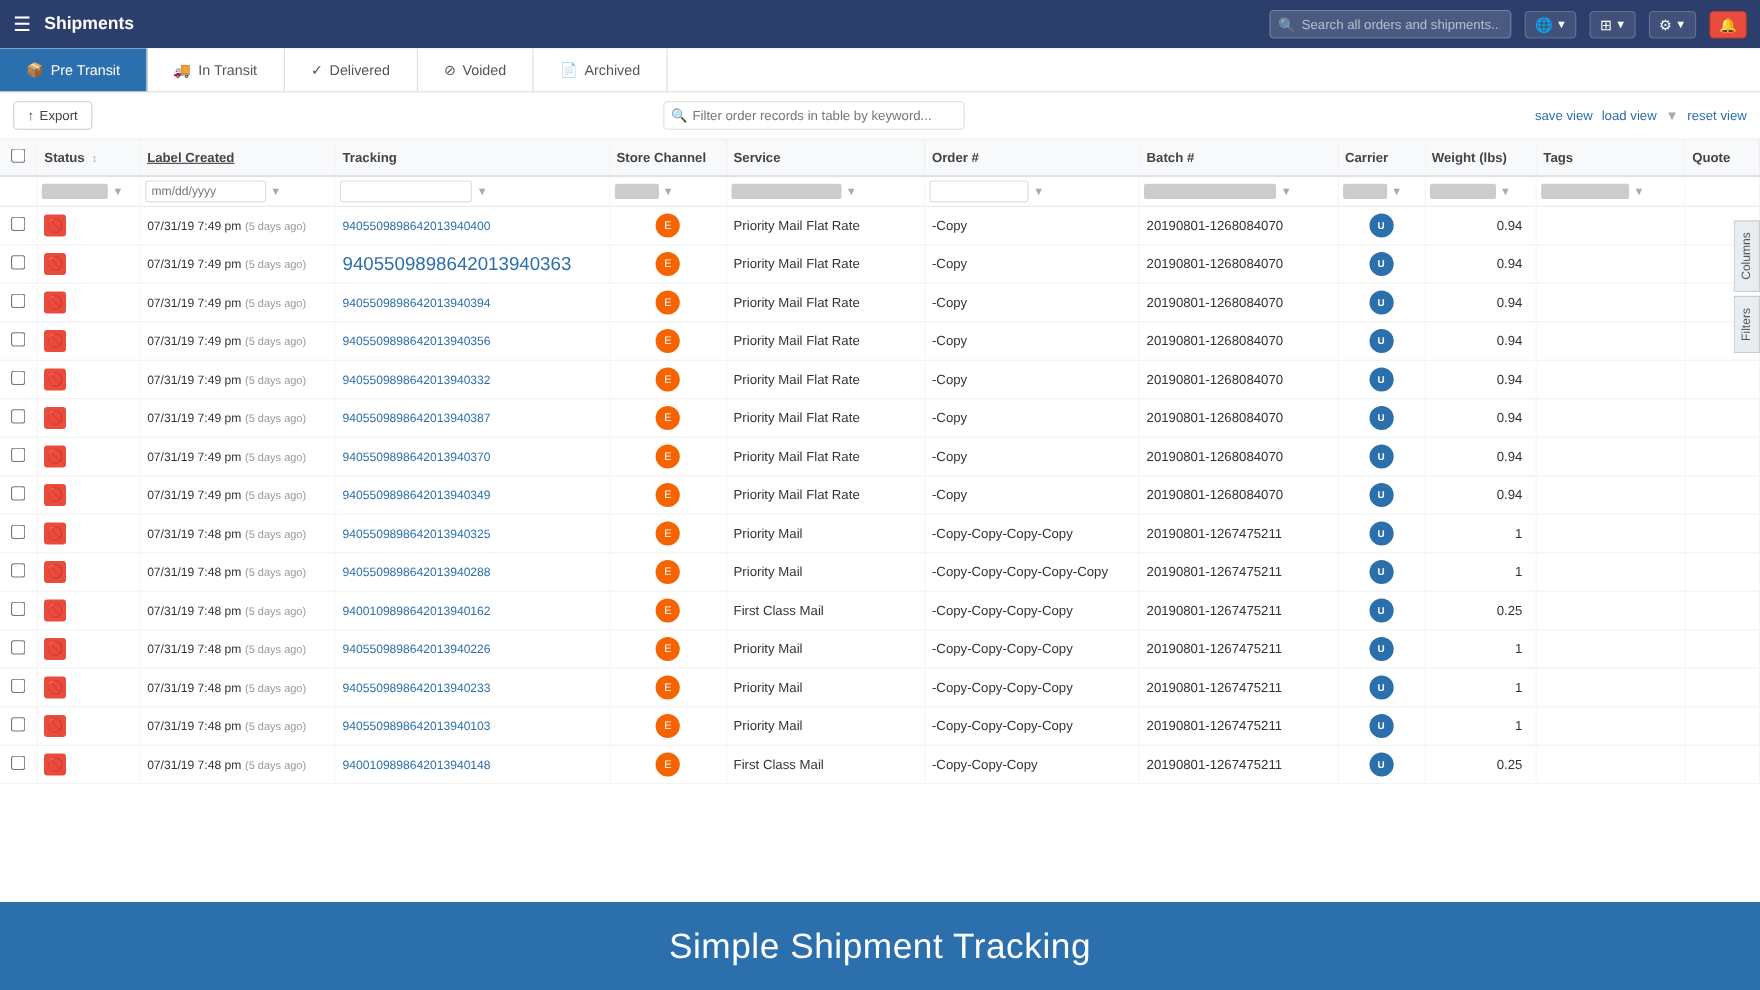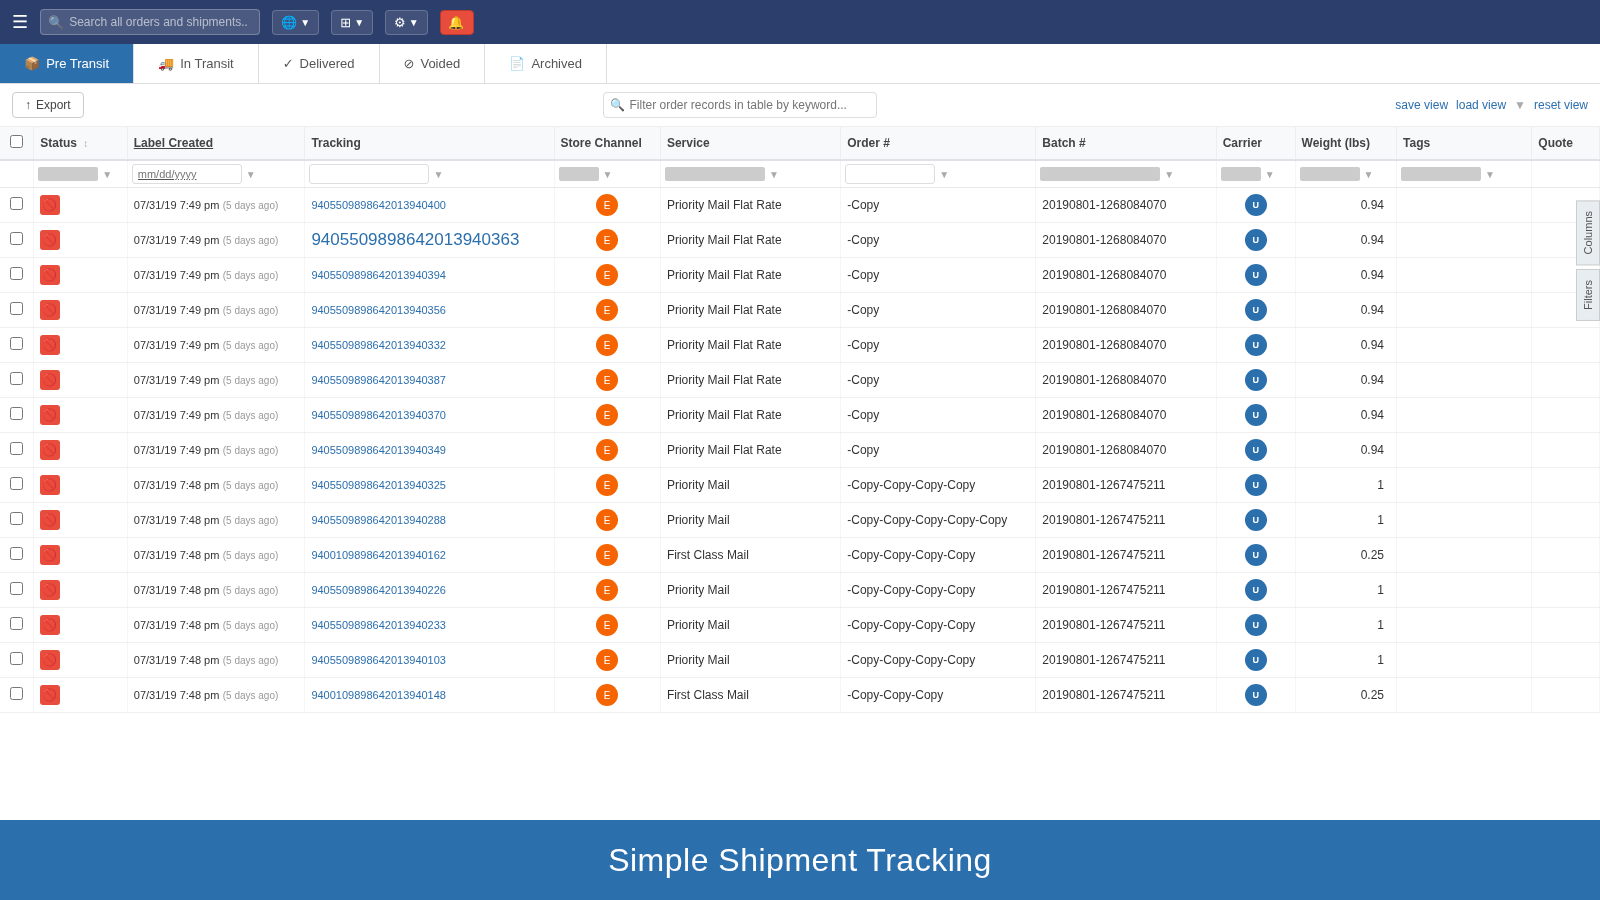--- a/index.html
+++ b/index.html
@@ -156,21 +156,20 @@
       padding: 3px 4px;
       border-bottom: 1px solid #e8e8e8;
     }
     .filter-row td input {
       width: 100%;
       padding: 3px 5px;
       border: 1px solid #ddd;
       border-radius: 3px;
       font-size: 11px;
       color: #555;
-      text-decoration: underline;
     }
 
     .status-icon {
       display: inline-flex;
       align-items: center;
       justify-content: center;
       width: 20px;
       height: 20px;
       border-radius: 3px;
       background: #e74c3c;
@@ -260,20 +259,21 @@
 
     input[type="checkbox"] { cursor: pointer; }
 
     .filter-funnel { color: #aaa; font-size: 10px; margin-left: 2px; }
   </style>
 </head>
 <body>
 
 <nav class="top-nav">
   <span class="hamburger-icon">☰</span>
+  <span class="app-title">Shipments</span>
   <div class="search-container">
     <span class="search-ico">🔍</span>
     <input class="search-bar" type="text" placeholder="Search all orders and shipments..." style="">
   </div>
   <button class="nav-icon-btn">🌐 <span style="font-size:10px">▼</span></button>
   <button class="nav-icon-btn">⊞ <span style="font-size:10px">▼</span></button>
   <button class="nav-icon-btn">⚙ <span style="font-size:10px">▼</span></button>
   <button class="nav-icon-btn alert">🔔</button>
 </nav>
 

